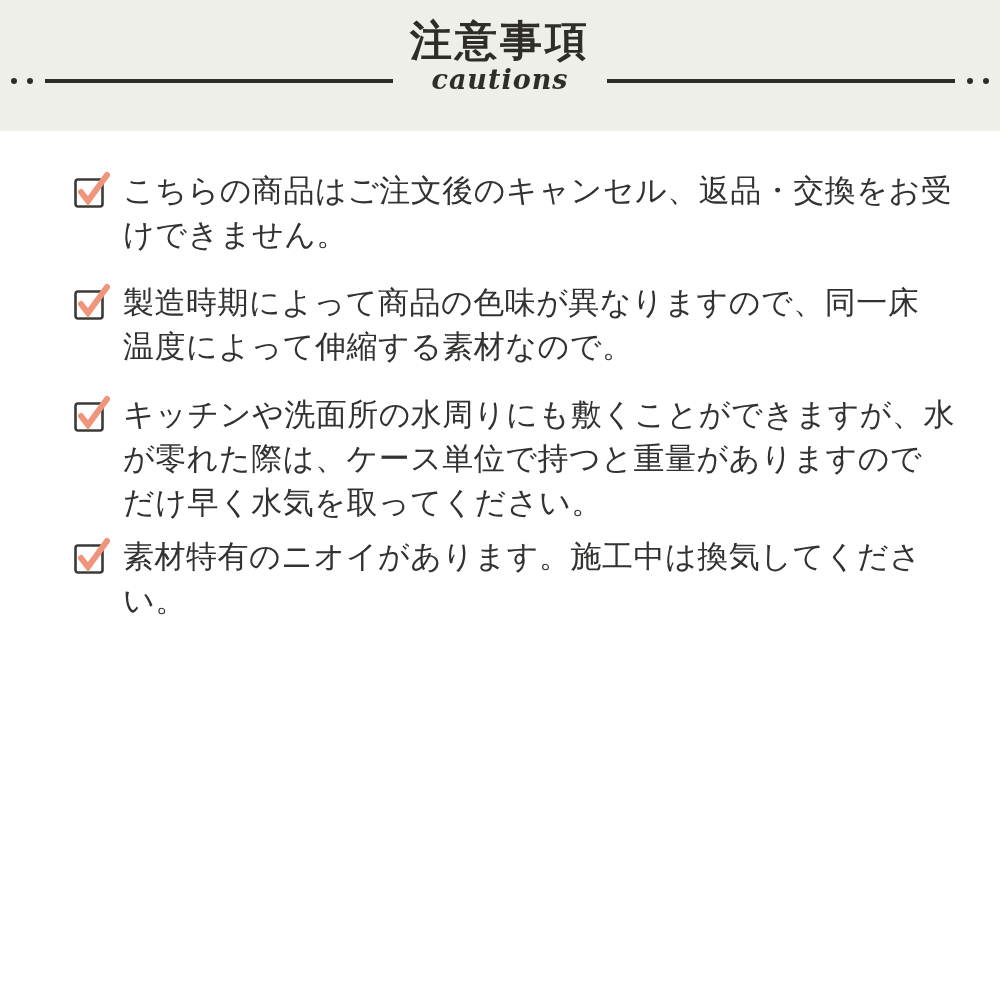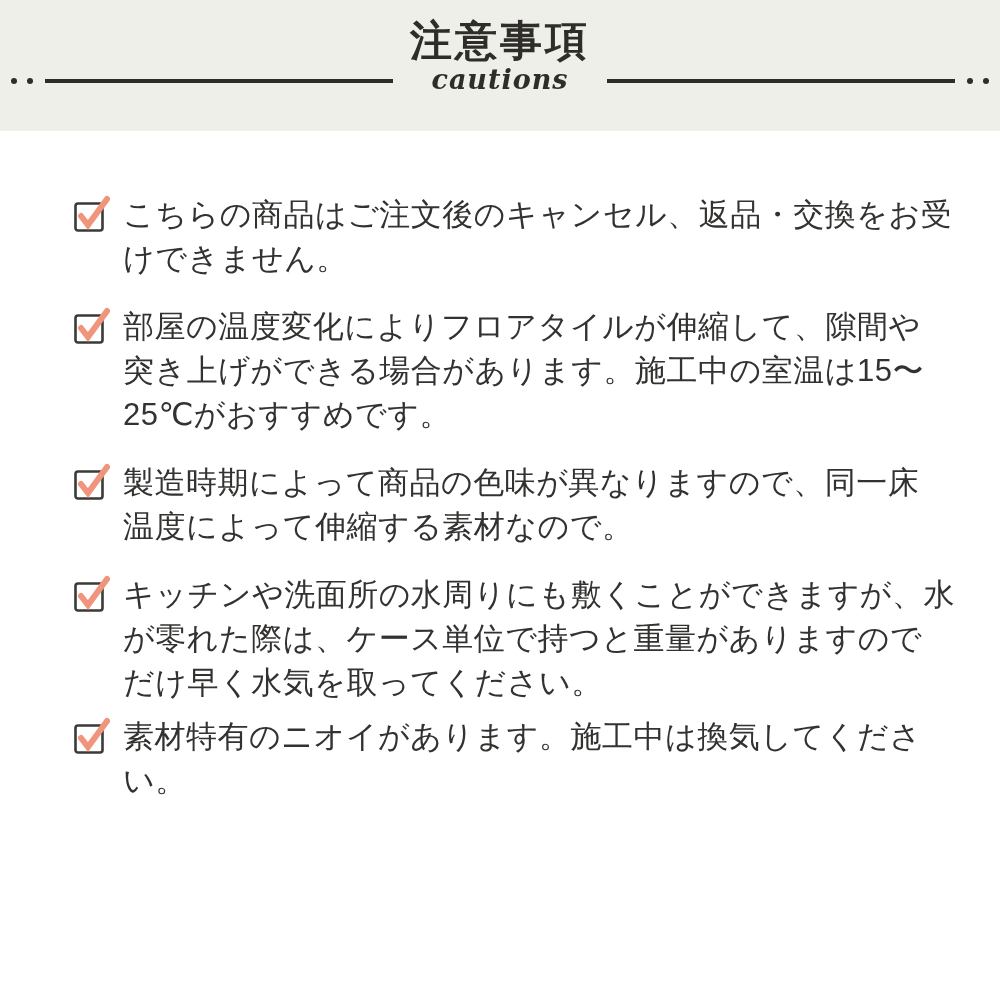--- a/index.html
+++ b/index.html
@@ -62,21 +62,20 @@
     transform: translateY(-2px);
   }
   
   .caution-list {
     list-style: none;
     padding: 38px 0 0 72px;
   }
   .caution-item {
     display: flex;
     align-items: flex-start;
-    margin-top: 24px;
   }
   .caution-item + .caution-item { margin-top: 24px; }
   .caution-item:last-child { margin-top: 10px; }
   .checkbox {
     flex: 0 0 38px;
     width: 38px;
     height: 38px;
     margin-top: 1px;
     margin-right: 13px;
   }
@@ -118,31 +117,20 @@
       <p class="caution-text">こちらの商品はご注文後のキャンセル、返品・交換をお受
 けできません。</p>
     </li>
     <li class="caution-item">
       <span class="checkbox">
         <svg width="38" height="38" viewBox="0 0 38 38" fill="none" xmlns="http://www.w3.org/2000/svg">
           <rect x="3.5" y="9.5" width="27" height="27" rx="2.5" stroke="#3a3a37" stroke-width="2.6"></rect>
           <path d="M9 22 L16 31 L35 5" stroke="#f0957b" stroke-width="6" stroke-linecap="round" stroke-linejoin="miter"></path>
         </svg>
       </span>
-      <p class="caution-text">部屋の温度変化によりフロアタイルが伸縮して、隙間や
-突き上げができる場合があります。施工中の室温は15〜
-25℃がおすすめです。</p>
-    </li>
-    <li class="caution-item">
-      <span class="checkbox">
-        <svg width="38" height="38" viewBox="0 0 38 38" fill="none" xmlns="http://www.w3.org/2000/svg">
-          <rect x="3.5" y="9.5" width="27" height="27" rx="2.5" stroke="#3a3a37" stroke-width="2.6"></rect>
-          <path d="M9 22 L16 31 L35 5" stroke="#f0957b" stroke-width="6" stroke-linecap="round" stroke-linejoin="miter"></path>
-        </svg>
-      </span>
       <p class="caution-text">製造時期によって商品の色味が異なりますので、同一床
 温度によって伸縮する素材なので。</p>
     </li>
     <li class="caution-item">
       <span class="checkbox">
         <svg width="38" height="38" viewBox="0 0 38 38" fill="none" xmlns="http://www.w3.org/2000/svg">
           <rect x="3.5" y="9.5" width="27" height="27" rx="2.5" stroke="#3a3a37" stroke-width="2.6"></rect>
           <path d="M9 22 L16 31 L35 5" stroke="#f0957b" stroke-width="6" stroke-linecap="round" stroke-linejoin="miter"></path>
         </svg>
       </span>

